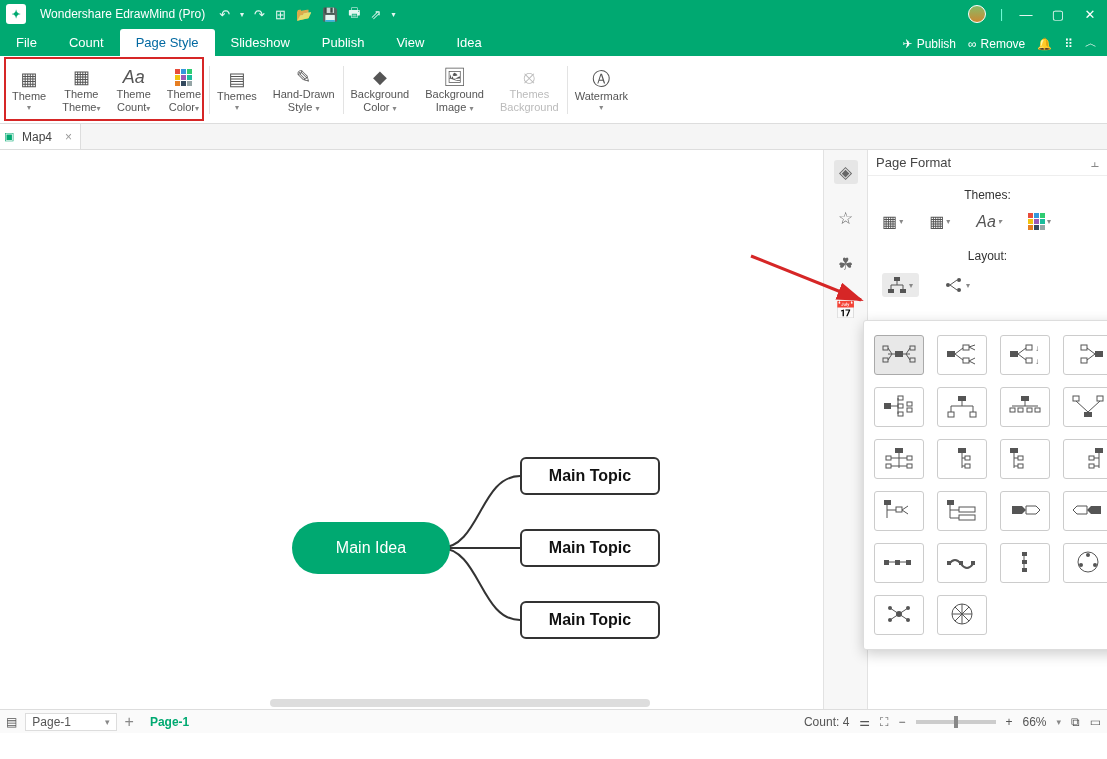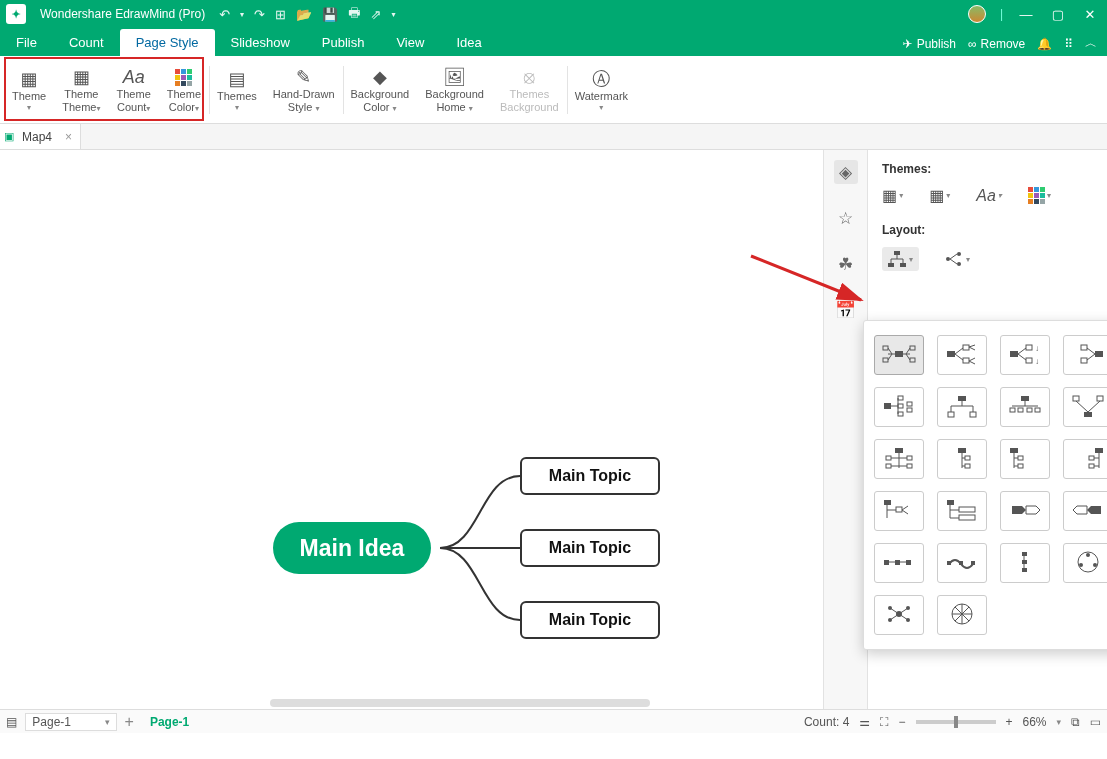--- a/index.html
+++ b/index.html
@@ -24,32 +24,32 @@
 .rib-icon { font-size:18px; height:22px; display:flex; align-items:center; }
 .rib-group .caret { font-size:8px; color:#888; }
 .highlight-box { position:absolute; border:2px solid #d62626; left:4px; top:57px; width:200px; height:64px; pointer-events:none; z-index:50; }
 .tabbar { height:26px; background:#f5f5f5; border-bottom:1px solid #ddd; display:flex; align-items:center; font-size:12px; }
 .doc-tab { padding:0 28px 0 22px; height:100%; display:flex; align-items:center; border-right:1px solid #ddd; background:#fff; position:relative; color:#444;}
 .doc-tab .x { position:absolute; right:8px; color:#999; cursor:pointer; }
 .doc-tab .ico { position:absolute; left:4px; color:#00A971; font-size:11px; }
 .workspace { display:flex; height:559px; }
 .canvas-wrap { flex:1; position:relative; overflow:hidden; }
 .canvas { position:absolute; inset:0; background:#fff; }
-.mind-root { position:absolute; left:273px; top:372px; width:158px; height:52px; background:#00A971; border-radius:26px; display:flex; align-items:center; justify-content:center; color:#fff; font-weight:bold; font-size:23px; }
+.mind-root { position:absolute; left:292px; top:372px; width:158px; height:52px; background:#00A971; border-radius:26px; display:flex; align-items:center; justify-content:center; color:#fff; font-weight:normal; font-size:16px; }
 .mind-topic { position:absolute; width:140px; height:38px; border:2px solid #333; border-radius:6px; display:flex; align-items:center; justify-content:center; font-size:16px; font-weight:600; color:#111; background:#fff; }
 svg.connectors { position:absolute; inset:0; }
 .hscroll { position:absolute; bottom:2px; left:270px; width:380px; height:8px; background:#ddd; border-radius:4px; }
 .side { width:44px; border-left:1px solid #e2e2e2; background:#f7f7f7; display:flex; flex-direction:column; align-items:center; padding-top:10px; gap:22px; }
 .side-ico { width:24px; height:24px; display:flex; align-items:center; justify-content:center; color:#666; font-size:17px; cursor:pointer; }
 .side-ico.active { background:#e6e6e6; border-radius:3px; }
 .panel { width:240px; border-left:1px solid #e2e2e2; background:#fff; font-size:12px; color:#333; position:relative; }
 .panel-head { height:26px; border-bottom:1px solid #eee; display:flex; align-items:center; padding:0 8px; font-size:13px; color:#444; }
 .panel-head .pin { margin-left:auto; color:#888; cursor:pointer; }
 .panel-sec { padding:12px 14px 6px; }
-.panel-sec-title { font-weight:bold; margin-bottom:10px; }
+.panel-sec-title { font-weight:normal; margin-bottom:10px;text-align:center; }
 .theme-row { display:flex; gap:26px; align-items:center; }
 .theme-row .tbtn { display:flex; align-items:center; gap:2px; cursor:pointer; font-size:16px; color:#555;}
 .theme-row .tbtn .dd { font-size:8px; color:#888; }
 .layout-row { display:flex; gap:20px; align-items:center; }
 .layout-row .lbtn { padding:4px 6px; cursor:pointer; display:flex; align-items:center; gap:3px; }
 .layout-row .lbtn.sel { background:#eaeaea; border-radius:3px; }
 .layout-row .dd { font-size:8px; color:#888; }
 .popover { position:absolute; left:-5px; top:170px; width:262px; background:#fff; border:1px solid #ddd; box-shadow:0 4px 14px rgba(0,0,0,.2); border-radius:3px; padding:14px 10px; }
 .pop-grid { display:grid; grid-template-columns:repeat(4,1fr); gap:12px 12px; }
 .pop-cell { width:50px; height:40px; border:1px solid #ccc; border-radius:3px; display:flex; align-items:center; justify-content:center; cursor:pointer; }
@@ -154,21 +154,21 @@
     <span><span>Style</span> <span class="caret">▾</span></span>
   </div>
   <div class="rib-group">
     <span class="rib-icon">◆</span>
     <span>Background</span>
     <span><span>Color</span> <span class="caret">▾</span></span>
   </div>
   <div class="rib-group">
     <span class="rib-icon">🖼</span>
     <span>Background</span>
-    <span><span>Home</span> <span class="caret">▾</span></span>
+    <span><span>Image</span> <span class="caret">▾</span></span>
   </div>
   <div class="rib-group disabled sep">
     <span class="rib-icon">⦻</span>
     <span>Themes</span>
     <span>Background</span>
   </div>
   <div class="rib-group">
     <span class="rib-icon">Ⓐ</span>
     <span>Watermark</span>
       <span class="caret">▾</span>
@@ -202,20 +202,24 @@
   </div>
 
   <div class="side">
     <div class="side-ico active">◈</div>
     <div class="side-ico">☆</div>
     <div class="side-ico">☘</div>
     <div class="side-ico">📅</div>
   </div>
 
   <div class="panel">
+    <div class="panel-head">
+      <span>Page Format</span>
+      <span class="pin">⫠</span>
+    </div>
     <div class="panel-sec">
       <div class="panel-sec-title">Themes:</div>
       <div class="theme-row">
         <div class="tbtn">▦<span class="dd">▾</span></div>
         <div class="tbtn">▦<span class="dd">▾</span></div>
         <div class="tbtn" style="font-style:italic">Aa<span class="dd">▾</span></div>
         <div class="tbtn">
             <span class="color-grid">
               <span></span>
               <span></span>

